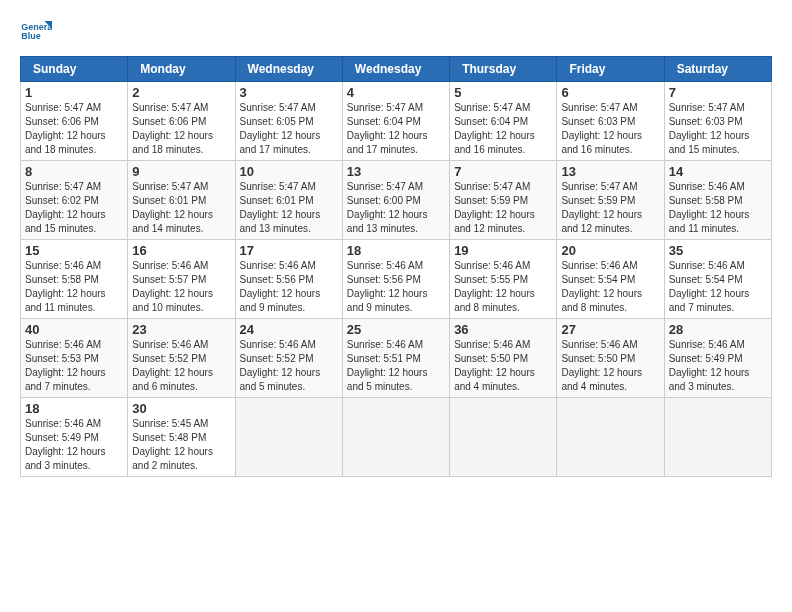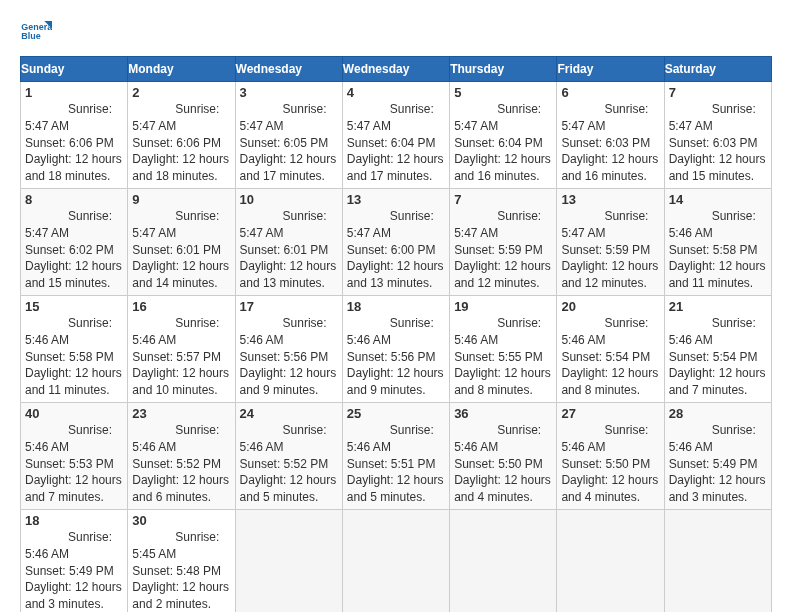--- a/index.html
+++ b/index.html
@@ -46,21 +46,21 @@
     table {
       width: 100%;
       border-collapse: collapse;
       table-layout: fixed;
     }
     thead tr th {
       background-color: #2a6db5;
       color: #fff;
       font-size: 12px;
       font-weight: bold;
-      padding: 5px 0;
+      padding: 5px 12px;
       text-align: left;
       border: 1px solid #1a5a9a;
     }
     tbody tr td {
       border: 1px solid #ccc;
       vertical-align: top;
       padding: 3px 4px;
       font-size: 9.5px;
       color: #333;
       background: #fff;
@@ -70,24 +70,23 @@
       background: #f9f9f9;
     }
     .day-num {
       font-size: 13px;
       font-weight: bold;
       color: #333;
       display: block;
       margin-bottom: 1px;
     }
     .day-info {
-      font-size: 12px;
+      font-size: 10px;
       color: #333;
       line-height: 1.4;
-      margin-left: 43px;
     }
     td.empty {
       background: #f5f5f5 !important;
     }
   </style>
 </head>
 <body>
 
 <div class="page">
   <div class="header-area">
@@ -155,21 +154,21 @@
           <td><span class="day-num">16</span>
 <span class="day-info">Sunrise: 5:46 AM<br>Sunset: 5:57 PM<br>Daylight: 12 hours and 10 minutes.</span></td>
           <td><span class="day-num">17</span>
 <span class="day-info">Sunrise: 5:46 AM<br>Sunset: 5:56 PM<br>Daylight: 12 hours and 9 minutes.</span></td>
           <td><span class="day-num">18</span>
 <span class="day-info">Sunrise: 5:46 AM<br>Sunset: 5:56 PM<br>Daylight: 12 hours and 9 minutes.</span></td>
           <td><span class="day-num">19</span>
 <span class="day-info">Sunrise: 5:46 AM<br>Sunset: 5:55 PM<br>Daylight: 12 hours and 8 minutes.</span></td>
           <td><span class="day-num">20</span>
 <span class="day-info">Sunrise: 5:46 AM<br>Sunset: 5:54 PM<br>Daylight: 12 hours and 8 minutes.</span></td>
-          <td><span class="day-num">21</span>
+          <td><span class="day-num">35</span>
 <span class="day-info">Sunrise: 5:46 AM<br>Sunset: 5:54 PM<br>Daylight: 12 hours and 7 minutes.</span></td>
         </tr>
         <tr>
           <td><span class="day-num">40</span>
 <span class="day-info">Sunrise: 5:46 AM<br>Sunset: 5:53 PM<br>Daylight: 12 hours and 7 minutes.</span></td>
           <td><span class="day-num">23</span>
 <span class="day-info">Sunrise: 5:46 AM<br>Sunset: 5:52 PM<br>Daylight: 12 hours and 6 minutes.</span></td>
           <td><span class="day-num">24</span>
 <span class="day-info">Sunrise: 5:46 AM<br>Sunset: 5:52 PM<br>Daylight: 12 hours and 5 minutes.</span></td>
           <td><span class="day-num">25</span>

